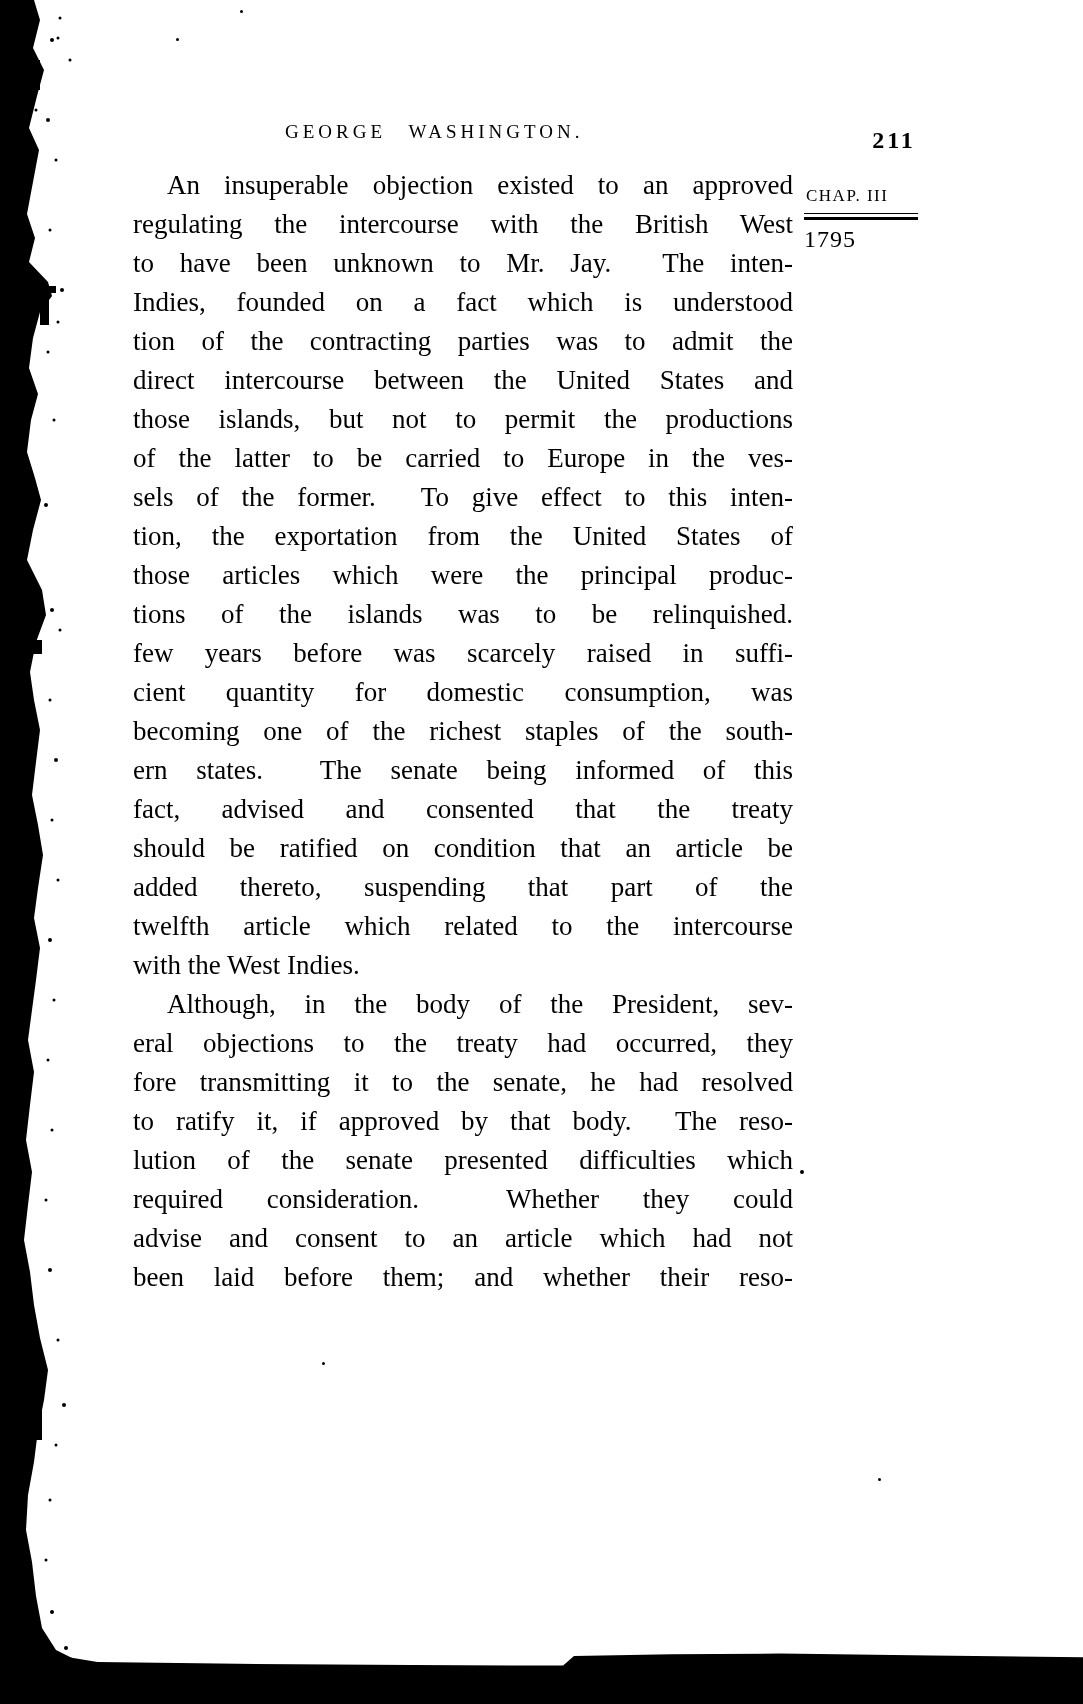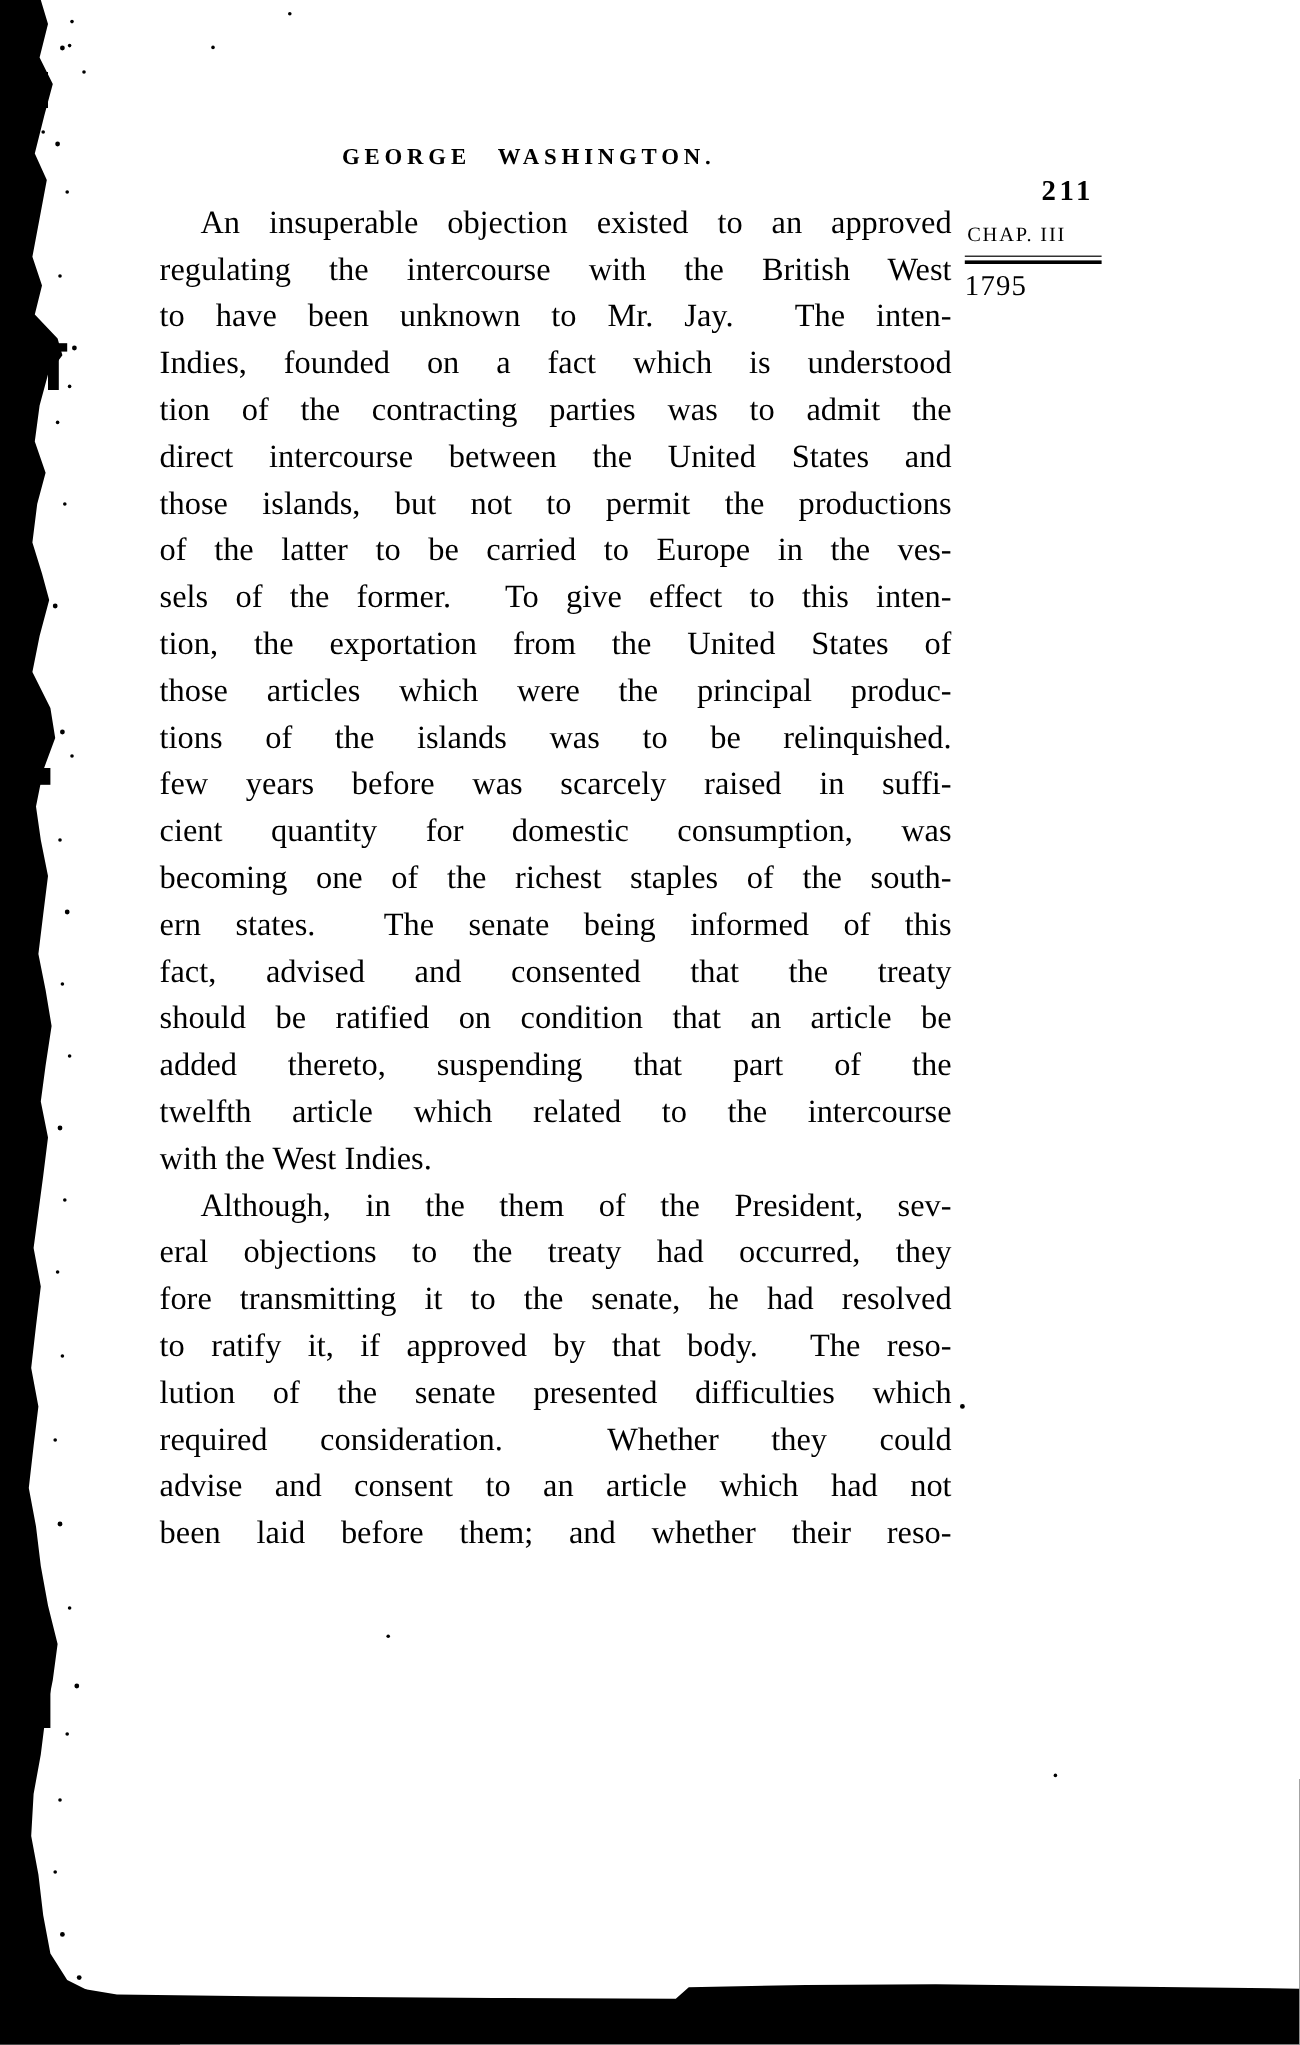--- a/index.html
+++ b/index.html
@@ -25,31 +25,30 @@
     clip-path: polygon(0 0, 3% 12%, 9% 30%, 22% 33%, 38% 35%, 52% 36%, 53% 20%, 62% 17%, 72% 16%, 86% 19%, 100% 22%, 100% 100%, 0 100%);
   }
 
   
   .running-head {
     position: absolute;
     left: 285px; top: 121px;
     font-size: 19px;
     letter-spacing: 4px;
     word-spacing: 14px;
-    font-weight: 700;
+    font-weight: 400;
   }
   .folio {
     position: absolute;
     left: 868px; top: 127px;
     width: 52px;
     font-size: 24px;
     letter-spacing: 3px;
-    text-align: left;
+    text-align: center;
     font-weight: 600;
-    margin-top: 20px;
   }
 
   
   .margin-chapter {
     position: absolute;
     left: 806px; top: 186px;
     width: 112px;
     font-size: 17px;
     letter-spacing: 1.5px;
     font-weight: 400;
@@ -170,21 +169,21 @@
       <div class="line">tions of the islands was to be relinquished.</div>
       <div class="line">few years before was scarcely raised in suffi-</div>
       <div class="line">cient quantity for domestic consumption, was</div>
       <div class="line">becoming one of the richest staples of the south-</div>
       <div class="line">ern states.  The senate being informed of this</div>
       <div class="line">fact, advised and consented that the treaty</div>
       <div class="line">should be ratified on condition that an article be</div>
       <div class="line">added thereto, suspending that part of the</div>
       <div class="line">twelfth article which related to the intercourse</div>
       <div class="line no-just">with the West Indies.</div>
-      <div class="line indent">Although, in the them of the President, sev-</div>
+      <div class="line indent">Although, in the body of the President, sev-</div>
       <div class="line">eral objections to the treaty had occurred, they</div>
       <div class="line">fore transmitting it to the senate, he had resolved</div>
       <div class="line">to ratify it, if approved by that body.  The reso-</div>
       <div class="line">lution of the senate presented difficulties which</div>
       <div class="line">required consideration.  Whether they could</div>
       <div class="line">advise and consent to an article which had not</div>
       <div class="line">been laid before them; and whether their reso-</div>
     </div>
 
   <div class="speck" style="left:240px; top:10px;  width:3px; height:3px;"></div>

